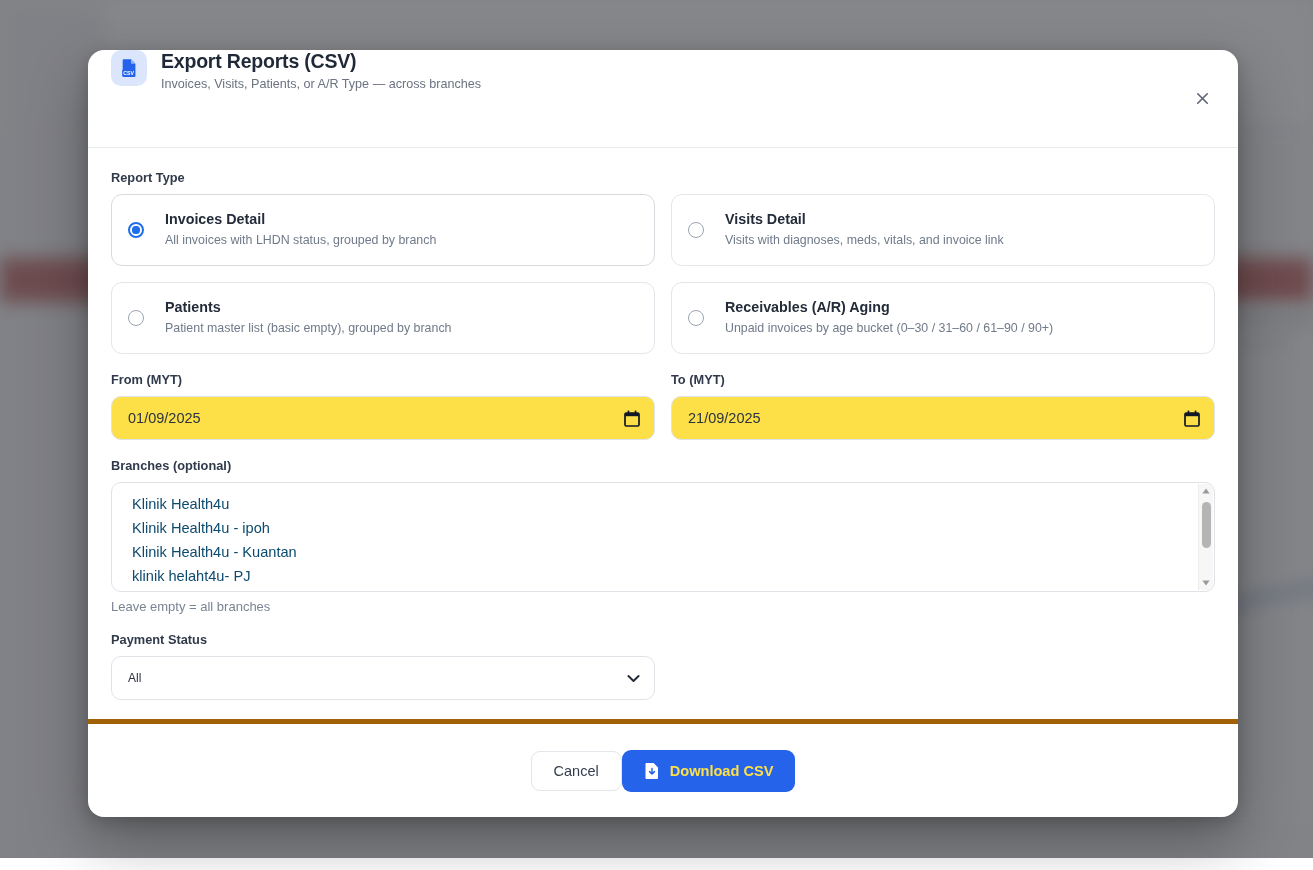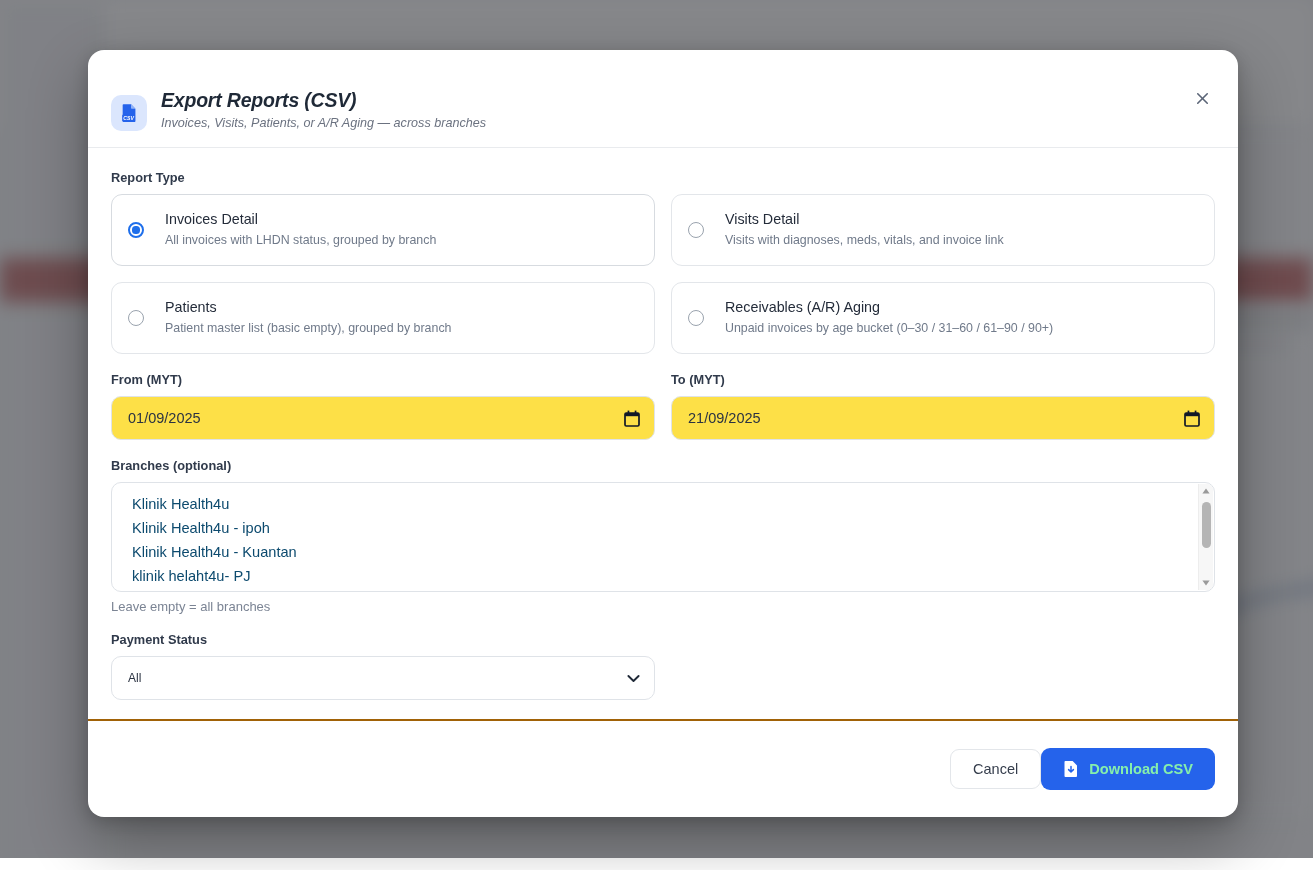--- a/index.html
+++ b/index.html
@@ -70,25 +70,24 @@
     background: #ffffff;
     border-radius: 16px;
     box-shadow: 0 24px 60px rgba(0,0,0,.32), 0 4px 16px rgba(0,0,0,.18);
     display: flex; flex-direction: column;
     overflow: hidden;
   }
 
   
   .modal-header {
     height: 98px; flex: 0 0 98px;
-    display: flex; align-items: flex-end;
+    display: flex; align-items: flex-start;
     padding: 0 22px 16px 23px;
     border-bottom: 1px solid #e9ebee;
     position: relative;
-    font-style: italic;
   }
   .app-icon {
     width: 36px; height: 36px; border-radius: 10px;
     background: #dbe6fd;
     display: flex; align-items: center; justify-content: center;
     flex: 0 0 36px;
     margin-right: 14px;
   }
   .header-texts { display: flex; flex-direction: column; justify-content: center; }
   .modal-title {
@@ -143,21 +142,21 @@
     border-color: #1f6feb;
     border-width: 2px;
     background: #ffffff;
   }
   .radio.on::after {
     content: ""; position: absolute;
     left: 2.4px; top: 2.4px; width: 7.2px; height: 7.2px;
     border-radius: 50%; background: #1f6feb;
   }
   .rt-text { display: flex; flex-direction: column; }
-  .rt-title { font-size: 14.3px; font-weight: normal; color: #242c3a; line-height: 1.25; }
+  .rt-title { font-size: 14.3px; font-weight: bold; color: #242c3a; line-height: 1.25; }
   .rt-desc { font-size: 12.4px; color: #707a8a; margin-top: 4px; line-height: 1.25; }
 
   .section { margin-top: 18px; }
 
   
   .input-box {
     width: 100%; height: 44px;
     border: 1px solid #dfe3e8; border-radius: 10px;
     background: #fde047;
     display: flex; align-items: center;
@@ -207,34 +206,34 @@
     display: flex; align-items: center;
     padding: 0 14px 0 16px;
     font-size: 12px; color: #2b3342;
     cursor: pointer;
   }
   .select-box .val { flex: 1 1 auto; }
 
   
   .modal-footer {
     flex: 0 0 98px; height: 98px;
-    border-top: 2px solid #a16207;
-    display: flex; align-items: center; justify-content: flex-end;
+    border-top: 5px solid #a16207;
+    display: flex; align-items: center; justify-content: center;
     padding: 0 23px;
   }
   .btn-cancel {
     height: 40px; padding: 0 22px;
     background: #ffffff; border: 1px solid #e3e6ea; border-radius: 9px;
     font-size: 14.5px; color: #353d4c; cursor: pointer;
     font-family: "Liberation Sans", sans-serif;
   }
   .btn-primary {
     height: 42px; padding: 0 22px;
     background: #2563eb; border: none; border-radius: 9px;
-    color: #86efac; font-size: 14.6px; font-weight: bold;
+    color: #fde047; font-size: 14.6px; font-weight: bold;
     display: flex; align-items: center; gap: 10px;
     cursor: pointer;
     font-family: "Liberation Sans", sans-serif;
   }
 </style>
 </head>
 <body>
 
 <div id="page-backdrop">
   <div class="bd-topbar"></div>
@@ -255,21 +254,21 @@
     <div class="app-icon">
       <svg width="22" height="22" viewBox="0 0 24 24" aria-hidden="true">
         <path d="M6 2.5h8.2L19 7.3V21a.9.9 0 0 1-.9.9H6a.9.9 0 0 1-.9-.9V3.4A.9.9 0 0 1 6 2.5z" fill="#2563eb"></path>
         <path d="M14.2 2.5L19 7.3h-4.1a.7.7 0 0 1-.7-.7V2.5z" fill="#93b4f7"></path>
         <rect x="4.6" y="13.6" width="14" height="7.6" rx="1.4" fill="#2563eb"></rect>
         <text x="11.6" y="19.6" font-family="Liberation Sans, sans-serif" font-size="5.6" font-weight="bold" fill="#ffffff" text-anchor="middle">CSV</text>
       </svg>
     </div>
     <div class="header-texts">
       <div class="modal-title">Export Reports (CSV)</div>
-      <div class="modal-subtitle">Invoices, Visits, Patients, or A/R Aging — across branches</div>
+      <div class="modal-subtitle">Invoices, Visits, Patients, or A/R Type — across branches</div>
     </div>
     <button class="close-btn" aria-label="Close">
       <svg width="17" height="17" viewBox="0 0 20 20" aria-hidden="true">
         <path d="M4.4 4.4 L15.6 15.6 M15.6 4.4 L4.4 15.6" stroke="currentColor" stroke-width="1.9" stroke-linecap="round"></path>
       </svg>
     </button>
   </div>
 
   <div class="modal-body">
 

